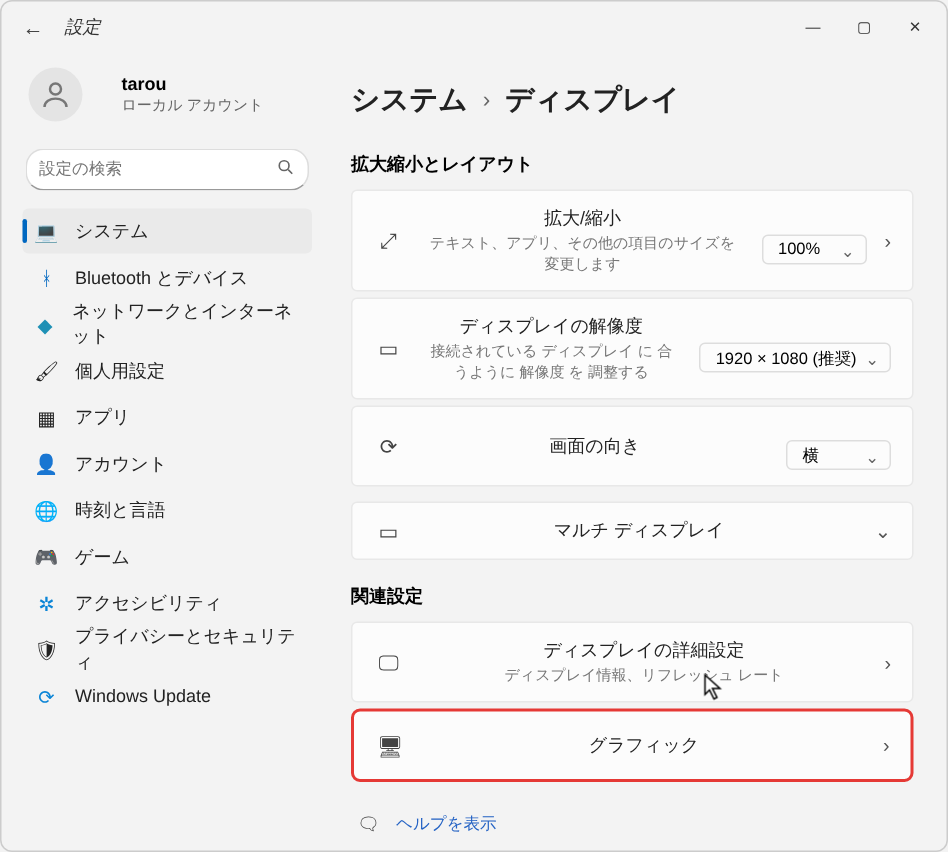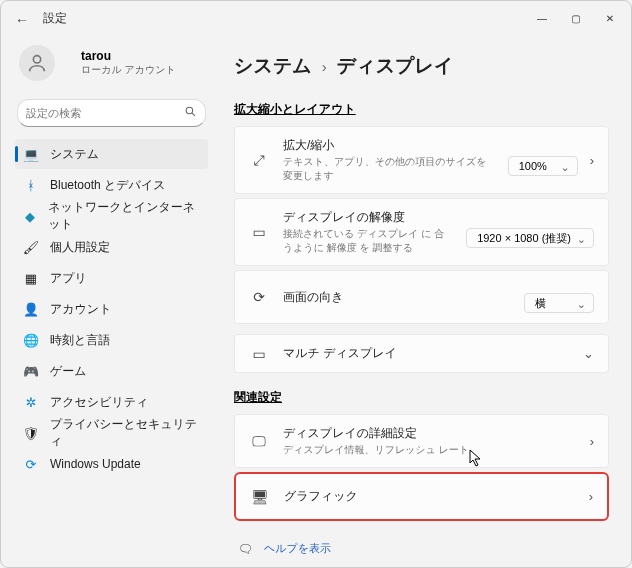--- a/index.html
+++ b/index.html
@@ -1,44 +1,44 @@
 <!DOCTYPE html>
 <html><head>
 <meta charset="utf-8">
 <style>
 * { box-sizing: border-box; margin: 0; padding: 0; font-family: "Segoe UI", "Yu Gothic UI", sans-serif; }
 body { background: #f3f3f3; width: 632px; height: 568px; overflow: hidden; }
 .window { width: 632px; height: 568px; background: #f3f3f3; border: 1px solid #ccc; border-radius: 8px; position: relative; display: flex; flex-direction: column; }
 .titlebar { height: 34px; display: flex; align-items: center; justify-content: space-between; padding: 0 4px 0 14px; }
 .titlebar-left { display: flex; align-items: center; gap: 14px; }
 .titlebar-left .back { font-size: 14px; color: #444; cursor: pointer; }
-.titlebar-left .title { font-size: 12px; color: #333; }
+.titlebar-left .title { font-size: 12px; color: #333; font-style: italic; }
 .titlebar-right { display: flex; }
 .win-btn { width: 34px; height: 28px; display: flex; align-items: center; justify-content: center; font-size: 10px; color: #333; }
 .content { display: flex; flex: 1; overflow: hidden; }
 .sidebar { width: 215px; padding: 0 8px 0 14px; }
 .user { display: flex; align-items: center; gap: 26px; padding: 10px 4px 14px; }
 .avatar { width: 36px; height: 36px; border-radius: 50%; background: #e4e4e4; display: flex; align-items: center; justify-content: center; }
 .user-name { font-size: 12px; font-weight: 600; }
 .user-sub { font-size: 10px; color: #666; }
 .search { display: flex; align-items: center; background: #fff; border: 1px solid #ddd; border-bottom: 1px solid #999; border-radius: 12px; height: 28px; padding: 0 8px; margin: 4px 2px 12px; }
 .search input { border: none; outline: none; flex: 1; font-size: 11px; background: transparent; color: #666; }
 .search .sicon { font-size: 12px; color: #666; }
 .nav { display: flex; flex-direction: column; gap: 1px; }
 .nav-item { display: flex; align-items: center; gap: 11px; height: 30px; padding: 0 8px; border-radius: 4px; font-size: 12px; color: #222; cursor: pointer; position: relative; }
 .nav-item.active { background: #eaeaea; }
 .nav-item.active::before { content: ""; position: absolute; left: 0; top: 7px; bottom: 7px; width: 3px; background: #0067c0; border-radius: 2px; }
 .nav-item .ico { width: 16px; height: 16px; display: flex; align-items: center; justify-content: center; font-size: 13px; }
 .main { flex: 1; padding: 18px 22px 0 18px; overflow-y: auto; }
 .crumbs { display: flex; align-items: center; gap: 10px; font-size: 19px; font-weight: 600; color: #222; margin-bottom: 22px; }
 .crumbs .sep { font-size: 15px; color: #666; font-weight: 400; }
-.section-label { font-size: 12px; font-weight: 600; margin: 10px 0 8px; text-decoration: underline; }
+.section-label { font-size: 12px; font-weight: 600; margin: 10px 0 8px; }
 .card { background: #fcfcfc; border: 1px solid #e8e8e8; border-radius: 4px; margin-bottom: 4px; padding: 10px 14px; display: flex; align-items: center; gap: 14px; }
 .card-ico { width: 20px; display: flex; justify-content: center; color: #444; font-size: 14px; }
-.card-body { flex: 1; }
+.card-body { flex: 1; text-align: center; }
 .card-title { font-size: 12px; color: #222; }
 .card-sub { font-size: 10px; color: #777; margin-top: 1px; }
 .card-ctrl { display: flex; align-items: center; gap: 12px; }
 .dropdown { background: #fcfcfc; border: 1px solid #ddd; border-radius: 4px; height: 20px; padding: 0 22px 0 10px; font-size: 11px; display: flex; align-items: center; position: relative; min-width: 70px; margin-top: 12px; }
 .dropdown::after { content: "⌄"; position: absolute; right: 7px; top: 4px; font-size: 11px; color: #666; }
 .chev { font-size: 13px; color: #555; }
 .card.highlight { border: 2px solid #e53935; border-radius: 6px; padding: 14px 14px; }
 .link-row { display: flex; align-items: center; gap: 10px; font-size: 11px; color: #2563c4; padding: 6px 4px; cursor: pointer; }
 .link-row .lico { width: 16px; color: #444; font-size: 12px; }
 .cursor { position: absolute; left: 468px; top: 448px; font-size: 14px; pointer-events: none; }

